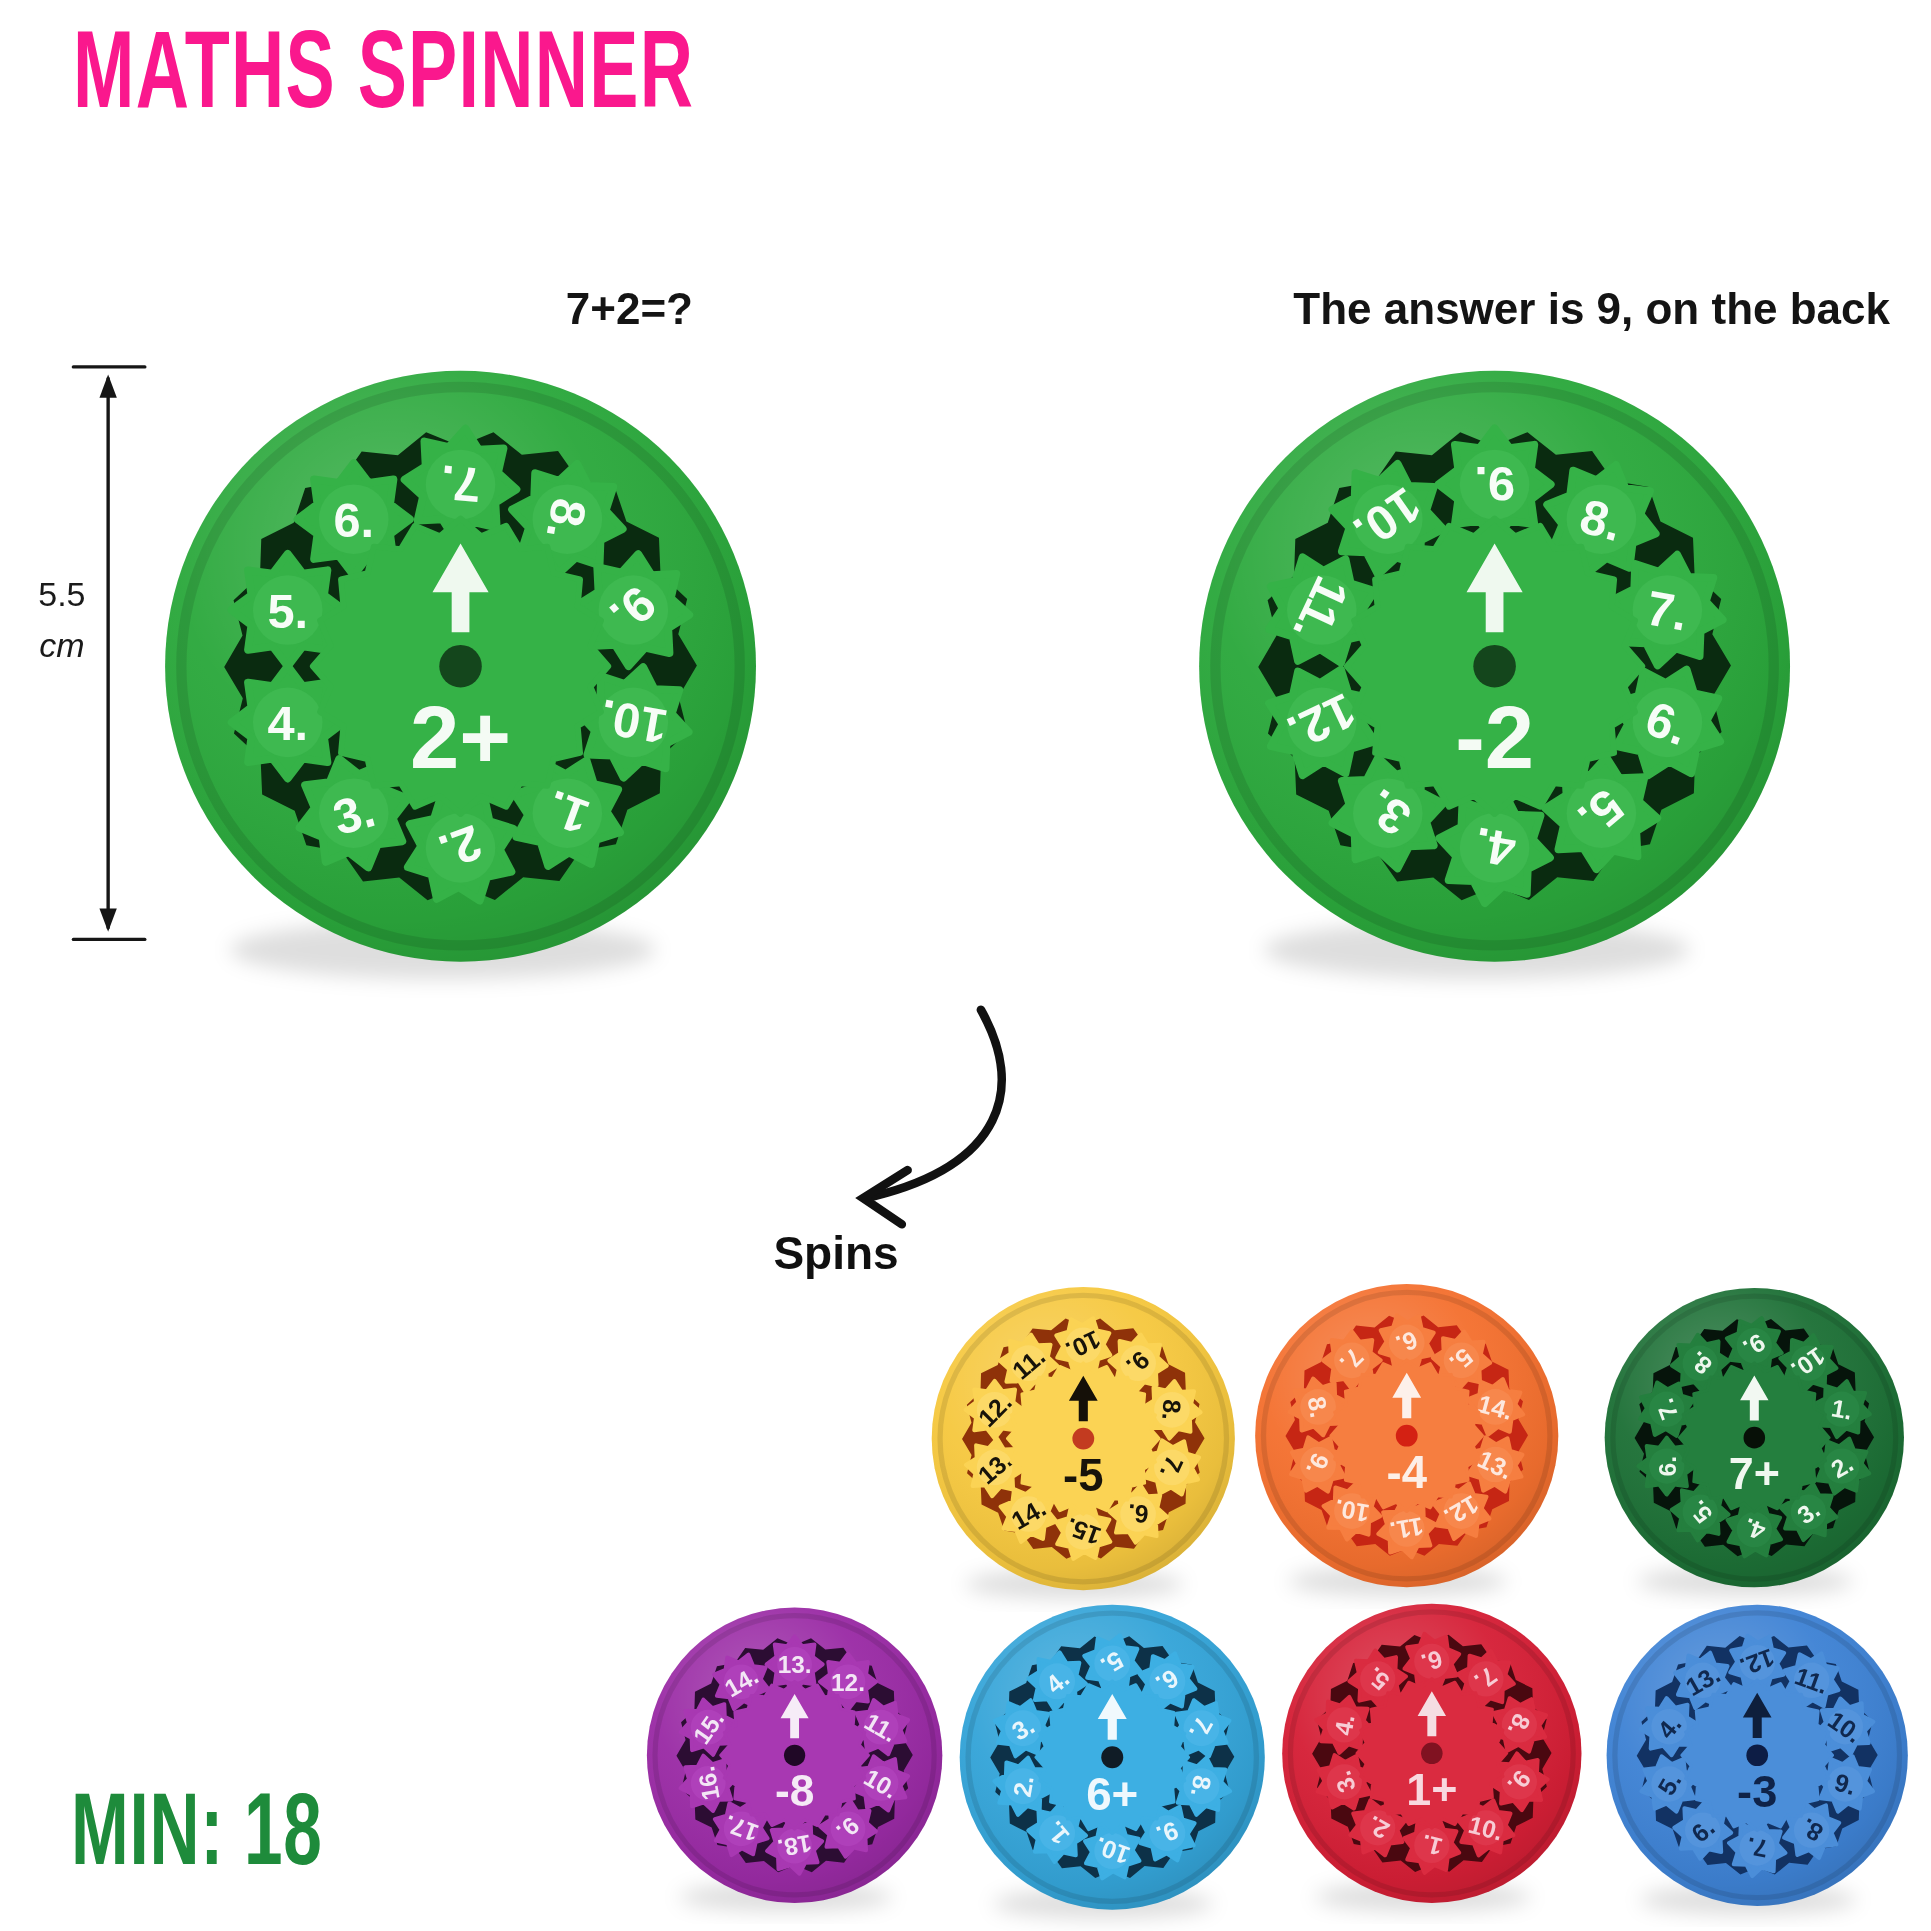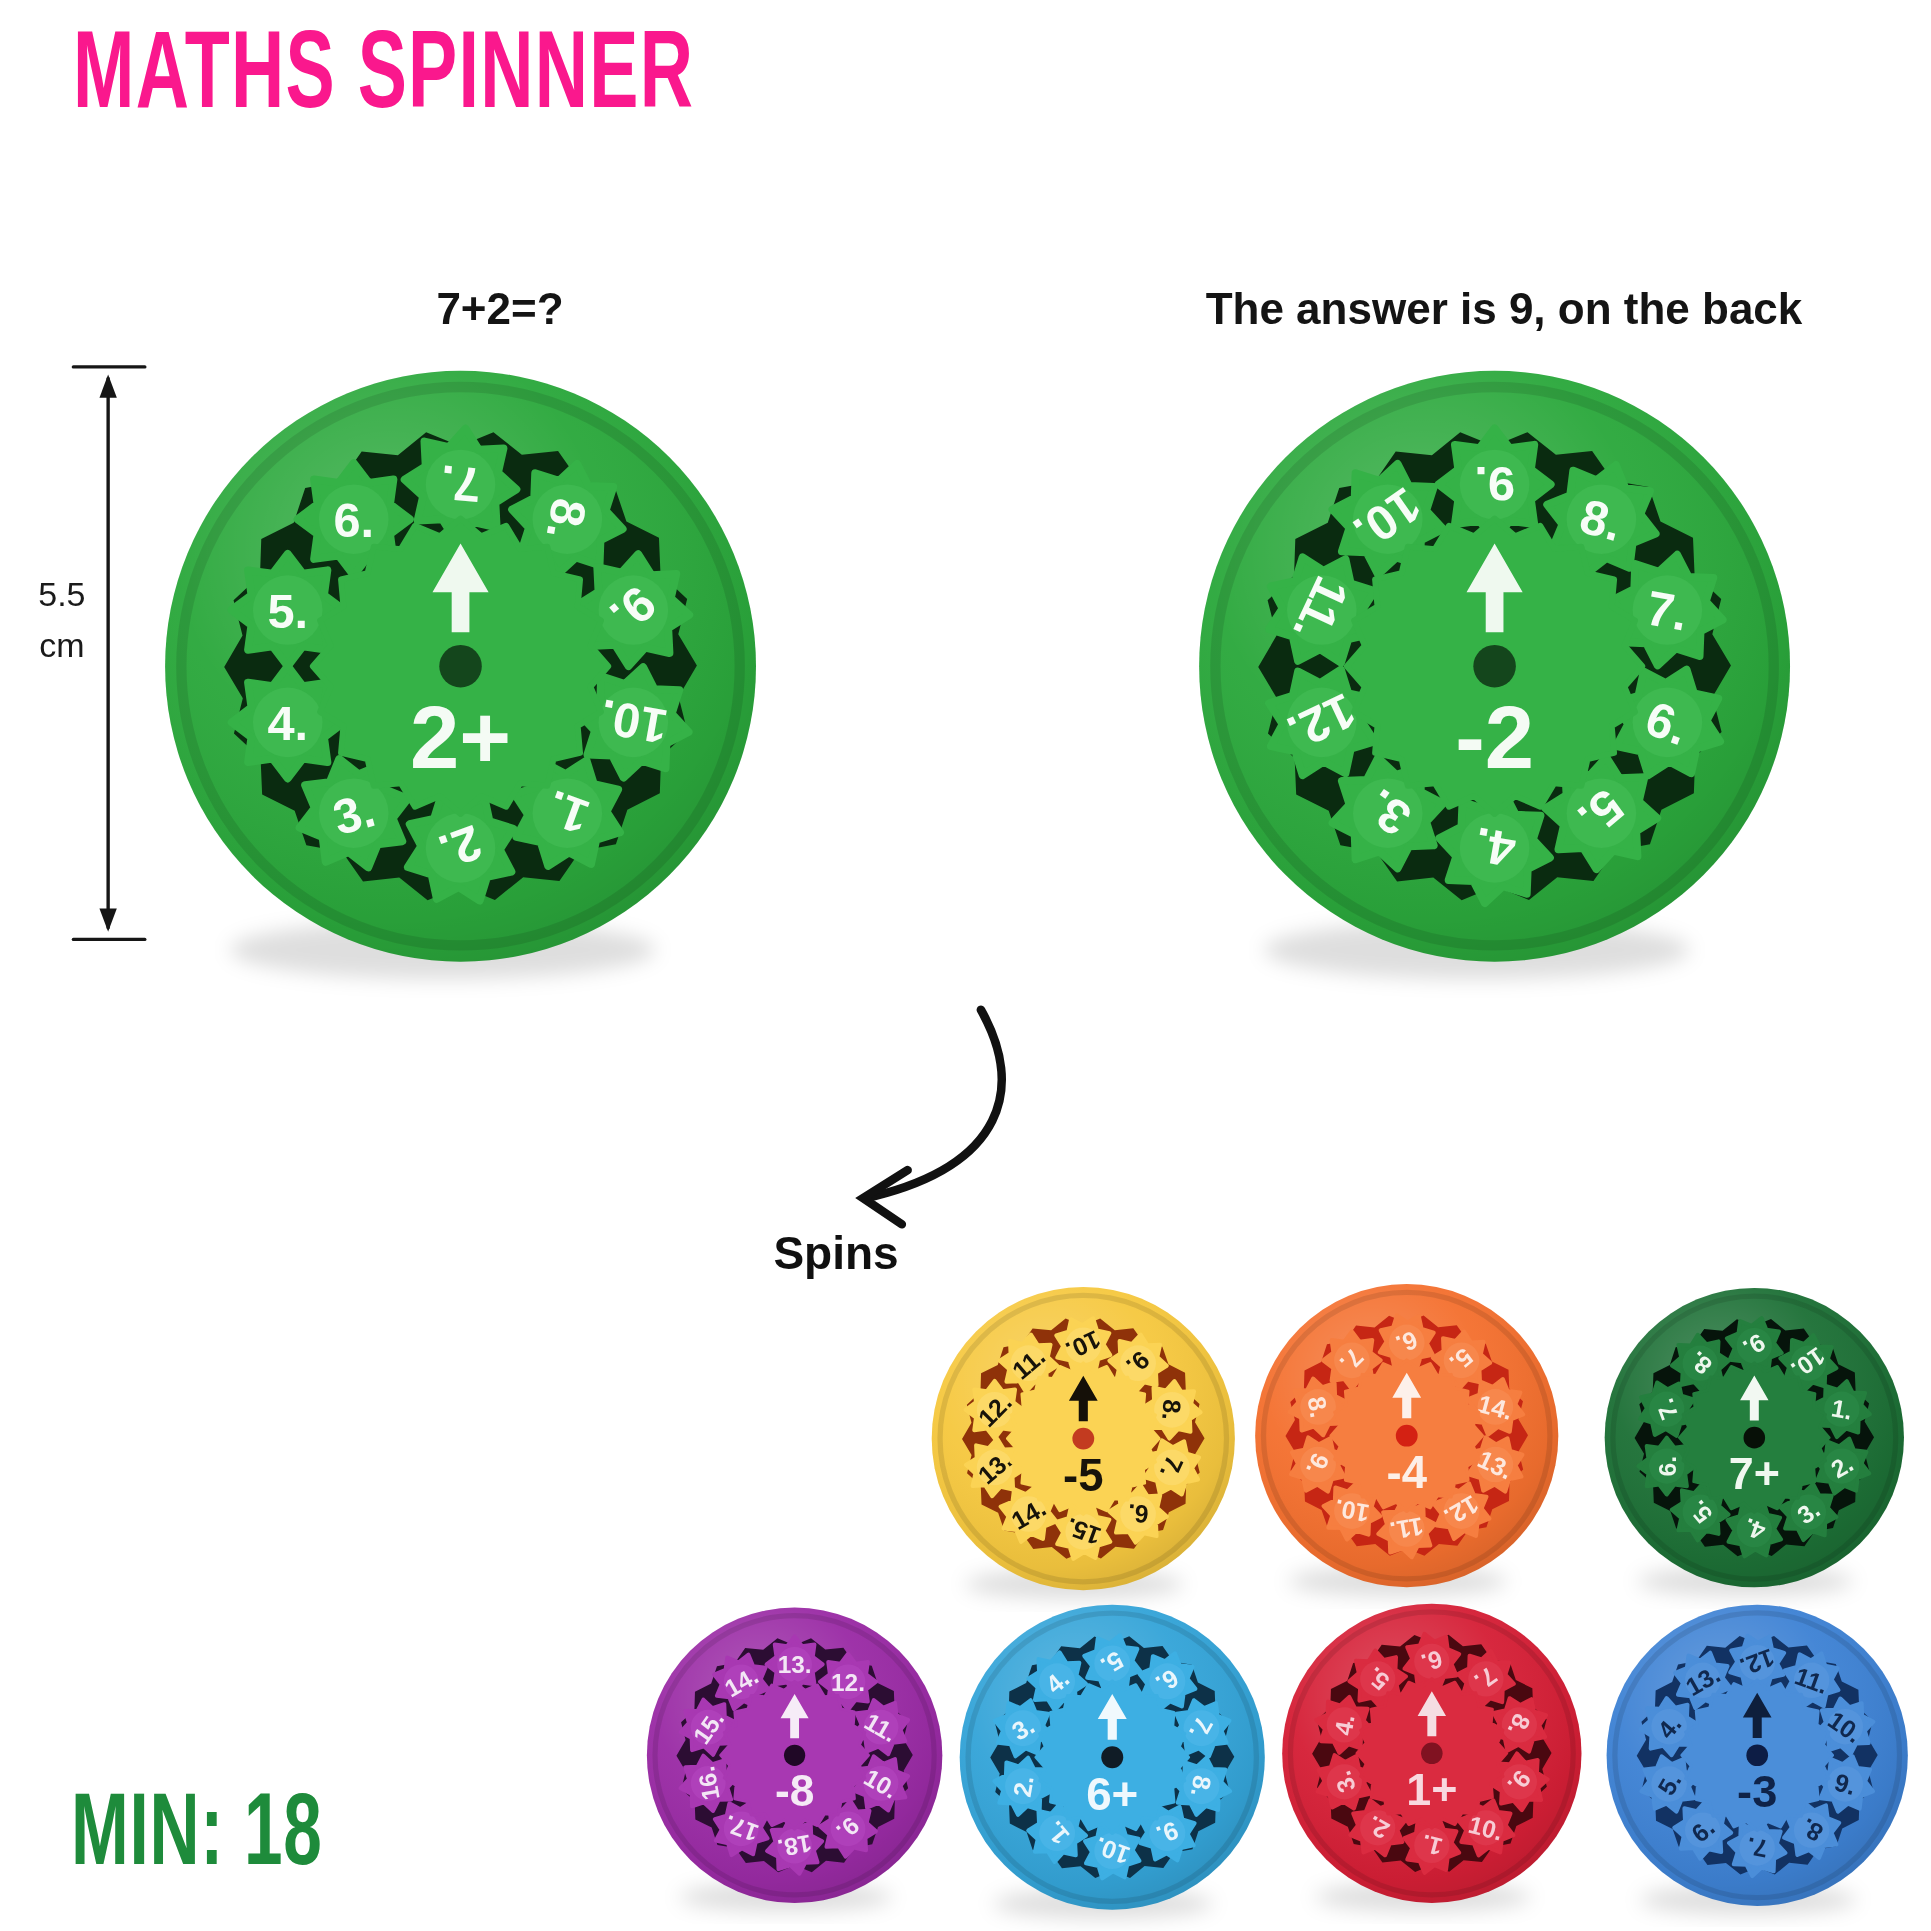--- a/index.html
+++ b/index.html
@@ -2,29 +2,29 @@
 <html><head>
 <meta charset="utf-8">
 <style>
   html,body{margin:0;padding:0;}
   body{width:1931px;height:1931px;position:relative;overflow:hidden;background:#ffffff;
        font-family:"Liberation Sans","DejaVu Sans",sans-serif;}
   #scene{position:absolute;left:0;top:0;z-index:1;}
   .txt{position:absolute;z-index:2;white-space:nowrap;}
   .title{left:73px;top:13.5px;font-size:110px;font-weight:700;line-height:1;
          transform:scaleX(0.67);transform-origin:0 0;letter-spacing:1.9px;}
-  .caption{font-weight:700;font-size:44px;color:#141414;text-align:center;}
+  .caption{font-weight:700;font-size:44px;color:#141414;text-align:right;}
   .caption-left{left:307px;top:284px;width:386px;}
   .caption-right{left:1118px;top:284px;width:772px;}
   .spins{left:742px;top:1226px;width:188px;font-weight:700;font-size:46px;color:#101010;text-align:center;}
   .min{left:71px;top:1778px;font-size:102px;font-weight:700;line-height:1;
        transform:scaleX(0.68);transform-origin:0 0;letter-spacing:1px;}
   .dim{width:116px;left:3.9px;text-align:center;font-size:34px;color:#1a1a1a;font-weight:400;}
   .dim-val{top:575px;}
-  .dim-unit{top:626px;}
+  .dim-unit{top:626px;font-style:italic;}
 </style>
 </head>
 <body style="background: rgb(255, 255, 255);">
 
 <svg id="scene" width="1931" height="1931" viewBox="0 0 2000 2000">
     <defs>
       <radialGradient id="sheen" cx="38%" cy="30%" r="80%">
         <stop offset="0%" stop-color="rgba(255,255,255,0.22)"></stop>
         <stop offset="45%" stop-color="rgba(255,255,255,0.04)"></stop>
         <stop offset="78%" stop-color="rgba(0,0,0,0.05)"></stop>

